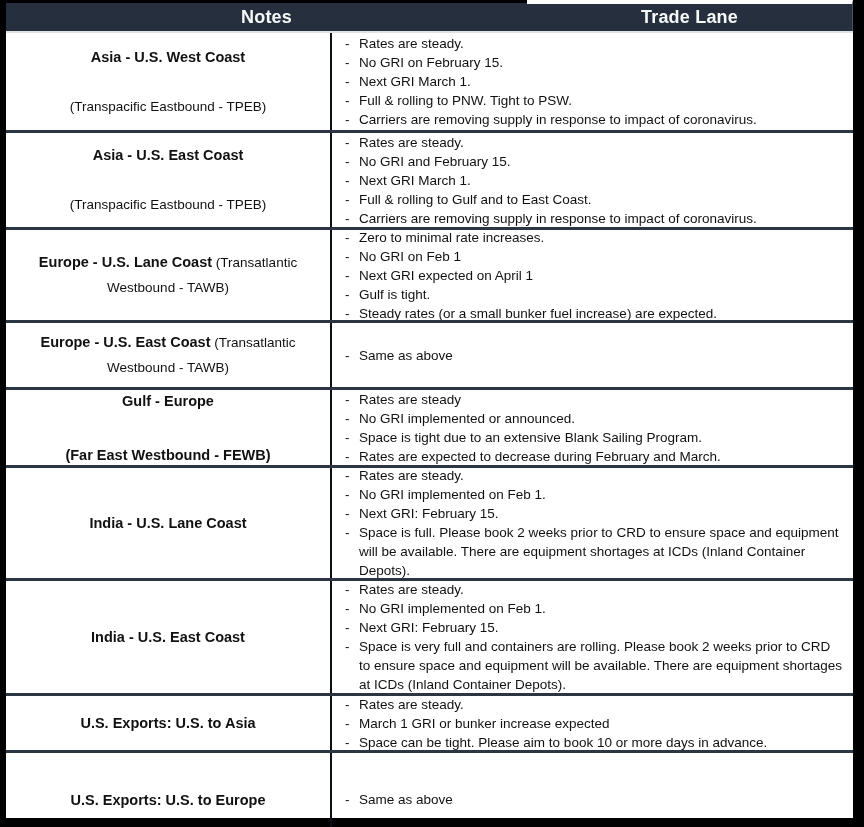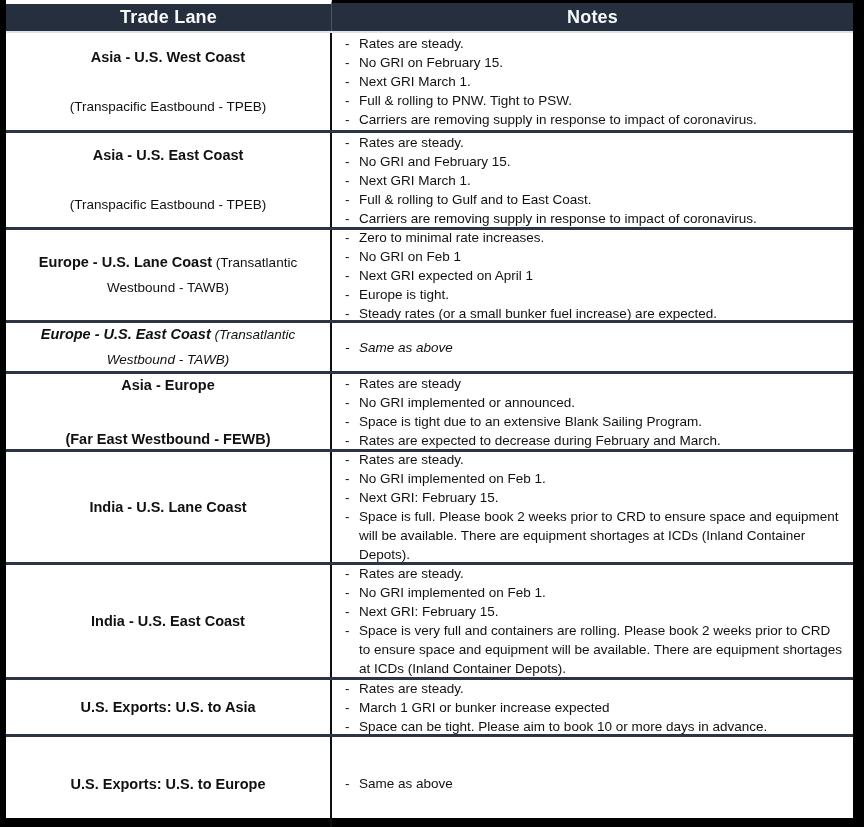--- a/index.html
+++ b/index.html
@@ -49,21 +49,21 @@
   
   .tbody { flex: 1; display: flex; flex-direction: column; }
   .row {
     display: flex;
     border-top: 3px solid #2c3544;
     overflow: hidden;
   }
   .tbody .row:nth-of-type(1) { height: 97px; border-top: none; }
   .tbody .row:nth-of-type(2) { height: 97px; }
   .tbody .row:nth-of-type(3) { height: 93px; }
-  .tbody .row:nth-of-type(4) { height: 51px; font-style: italic; }
+  .tbody .row:nth-of-type(4) { height: 67px; }
   .tbody .row:nth-of-type(5) { height: 78px; }
   .tbody .row:nth-of-type(6) { height: 113px; }
   .tbody .row:nth-of-type(7) { height: 115px; }
   .tbody .row:nth-of-type(8) { height: 57px; }
   .tbody .row:nth-of-type(9) { height: 96px; }
   .lane-cell {
     width: 326px;
     flex: none;
     border-right: 2px solid #0b1016;
     display: flex;
@@ -94,26 +94,26 @@
   }
   .note-dash { flex: none; width: 14px; }
   .note-text { flex: 1; }
   .note-text b { font-weight: normal; }
 </style>
 </head>
 <body>
 
 <div class="table-frame">
   <div class="header-row">
+    <div class="hcell hcell-notes">
+      <span>Notes</span>
+    </div>
     <div class="hcell hcell-lane">
       <span>Trade Lane</span>
     </div>
-    <div class="hcell hcell-notes">
-      <span>Notes</span>
-    </div>
   </div>
   <div class="tbody">
   <div class="row">
     <div class="lane-cell">
           <div class="lane-name">Asia - U.S. West Coast</div>
           <div class="lane-sub">(Transpacific Eastbound - TPEB)</div>
         </div>
     <div class="notes-cell">
       <ul class="notes-list">
             <li class="note-item">
@@ -184,21 +184,21 @@
             <li class="note-item">
               <span class="note-dash">-</span>
               <span class="note-text">No GRI on Feb 1</span>
             </li>
             <li class="note-item">
               <span class="note-dash">-</span>
               <span class="note-text">Next GRI expected on April 1</span>
             </li>
             <li class="note-item">
               <span class="note-dash">-</span>
-              <span class="note-text">Europe is tight.</span>
+              <span class="note-text">Gulf is tight.</span>
             </li>
             <li class="note-item">
               <span class="note-dash">-</span>
               <span class="note-text">Steady rates (or a small bunker fuel increase) are expected.</span>
             </li>
           </ul>
     </div>
   </div>
 
   <div class="row">
@@ -210,21 +210,21 @@
             <li class="note-item">
               <span class="note-dash">-</span>
               <span class="note-text">Same as above</span>
             </li>
           </ul>
     </div>
   </div>
 
   <div class="row">
     <div class="lane-cell">
-          <div class="lane-name">Asia - Europe</div>
+          <div class="lane-name">Gulf - Europe</div>
           <div class="lane-sub bold">(Far East Westbound - FEWB)</div>
         </div>
     <div class="notes-cell">
       <ul class="notes-list">
             <li class="note-item">
               <span class="note-dash">-</span>
               <span class="note-text">Rates are steady</span>
             </li>
             <li class="note-item">
               <span class="note-dash">-</span>

